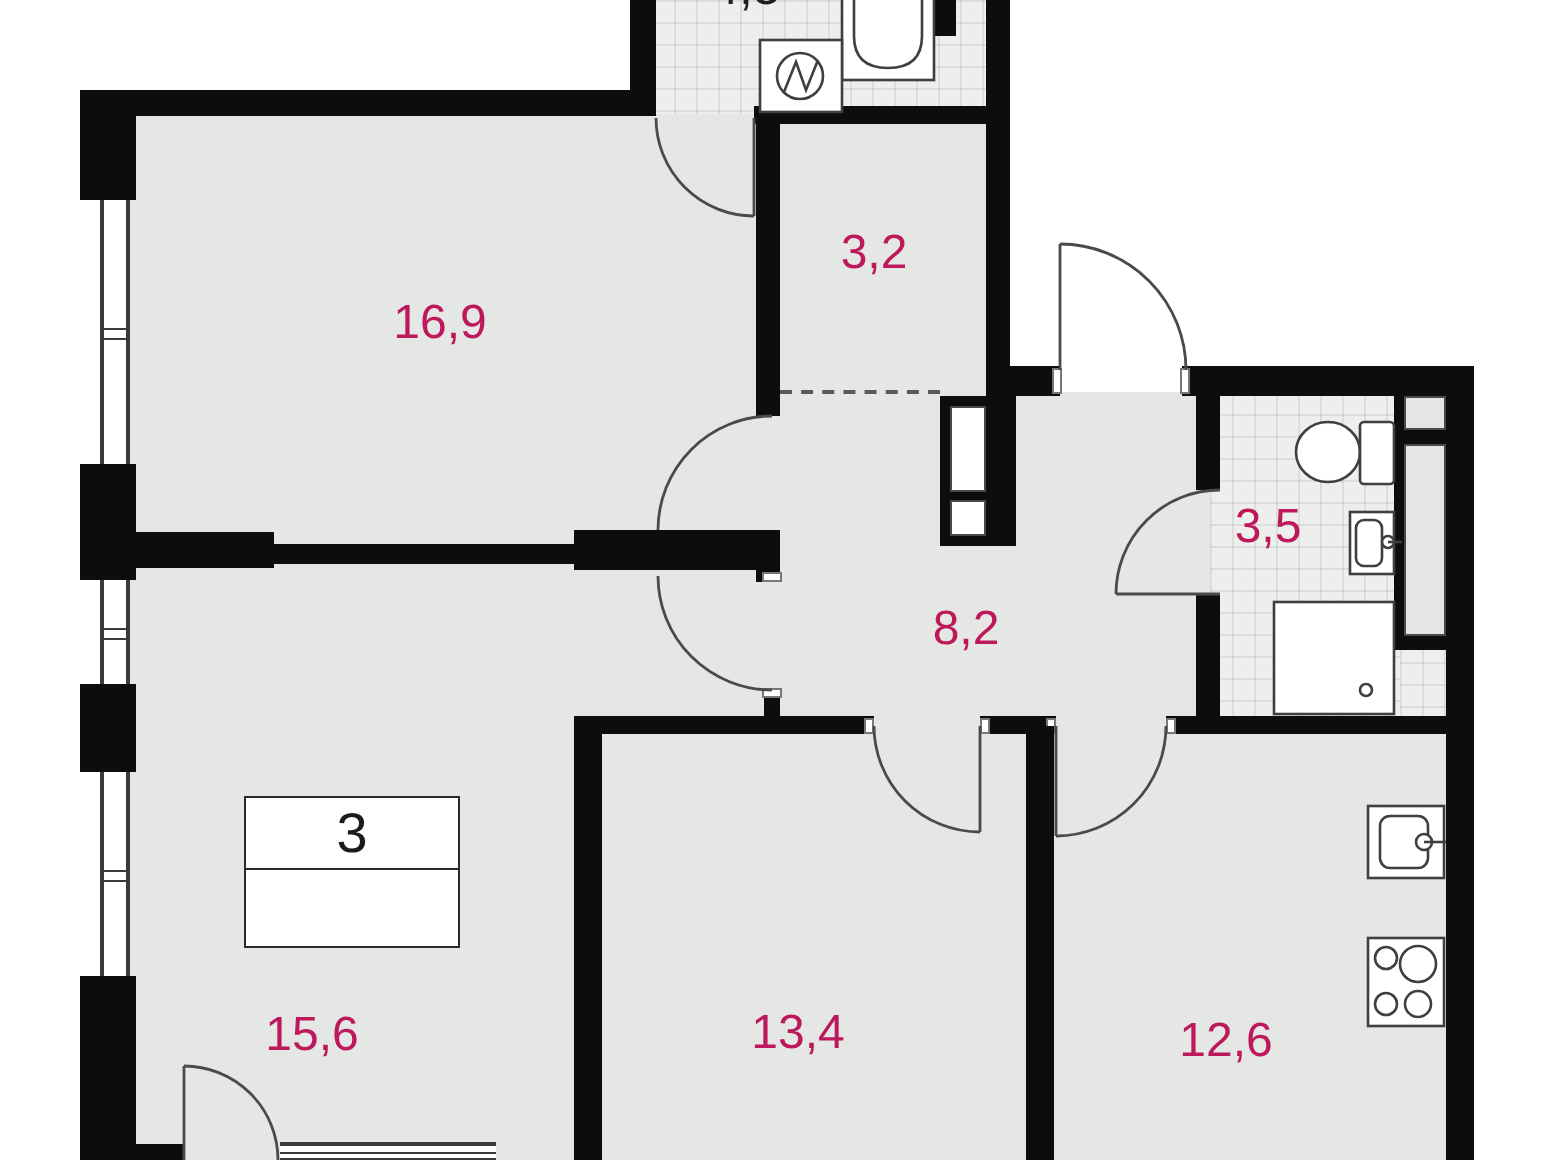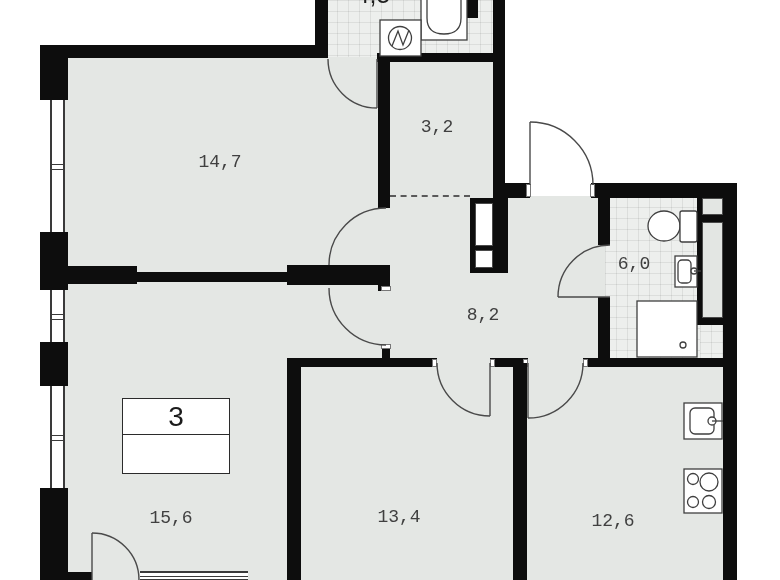--- a/index.html
+++ b/index.html
@@ -13,22 +13,22 @@
   .wall{position:absolute;background:#0d0d0d;}
   .jamb{position:absolute;background:#ffffff;border:1px solid #777;box-sizing:border-box;}
   .duct-cell{position:absolute;background:#e3e6e3;border:1px solid #4a4a4a;box-sizing:border-box;}
   .window{position:absolute;left:50px;width:15px;background:#ffffff;
           border-left:2px solid #3a3a3a;border-right:2px solid #3a3a3a;box-sizing:border-box;}
   .window:after{content:"";position:absolute;left:0;right:0;top:50%;margin-top:-2px;height:4px;
           border-top:1px solid #3a3a3a;border-bottom:1px solid #3a3a3a;}
   .hwindow{position:absolute;background:#ffffff;border-top:2px solid #3a3a3a;
            border-bottom:1px solid #3a3a3a;box-sizing:border-box;}
   .hwindow:after{content:"";position:absolute;top:50%;left:0;right:0;border-top:1px solid #3a3a3a;}
-  .area-label{position:absolute;transform:translate(-50%,-50%);font-size:18px;color:#404040;
-          letter-spacing:0px;white-space:nowrap;font-family:Liberation Mono, monospace;}
+  .area-label{position:absolute;transform:translate(-50%,-50%);font-size:24px;color:#be185d;
+          letter-spacing:0px;white-space:nowrap;}
   .dashed{position:absolute;border-top:2px dashed #5a5a5a;}
   #infobox{position:absolute;left:122px;top:398px;width:108px;height:76px;background:#fff;
           border:1.5px solid #2b2b2b;box-sizing:border-box;text-align:center;}
   #infobox .cell-top{height:35px;line-height:35px;font-size:28px;color:#1b1b1b;
           border-bottom:1.5px solid #2b2b2b;}
   #infobox .cell-bottom{height:38px;line-height:40px;font-size:30px;color:#1b1b1b;}
   svg{position:absolute;left:0;top:0;}
   .clip-label{position:absolute;transform:translate(-50%,0);font-size:25px;color:#1e1e1e;}
 </style>
 </head>
@@ -169,25 +169,25 @@
     </g>
     <g stroke="#3f3f3f" stroke-width="1.3" fill="#ffffff">
       <rect x="684" y="469" width="38" height="44"></rect>
       <circle cx="709" cy="482" r="9"></circle>
       <circle cx="693" cy="479" r="5.5"></circle>
       <circle cx="693" cy="502" r="5.5"></circle>
       <circle cx="709" cy="502" r="6.5"></circle>
     </g>
   </svg>
 
-  <div class="area-label" style="left:220px;top:162px;">14,7</div>
+  <div class="area-label" style="left:220px;top:162px;">16,9</div>
   <div class="area-label" style="left:437px;top:127px;">3,2</div>
   <div class="area-label" style="left:483px;top:315px;">8,2</div>
-  <div class="area-label" style="left:634px;top:264px;">6,0</div>
-  <div class="area-label" style="left:171px;top:518px;">15,6</div>
+  <div class="area-label" style="left:634px;top:264px;">3,5</div>
+  <div class="area-label" style="left:156px;top:518px;">15,6</div>
   <div class="area-label" style="left:399px;top:517px;">13,4</div>
   <div class="area-label" style="left:613px;top:521px;">12,6</div>
   <div class="clip-label" style="left:373px;top:-20px;">4,5</div>
 
   <div id="infobox">
     <div class="cell-top">3</div>
   </div>
 
 </div>
 

